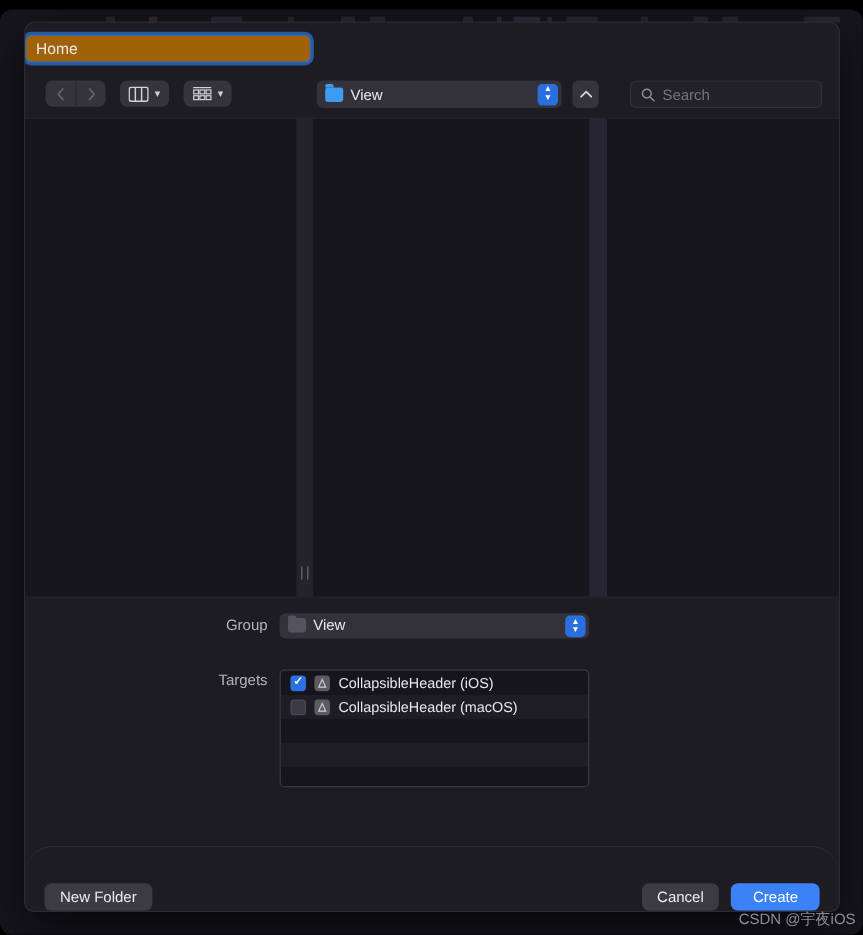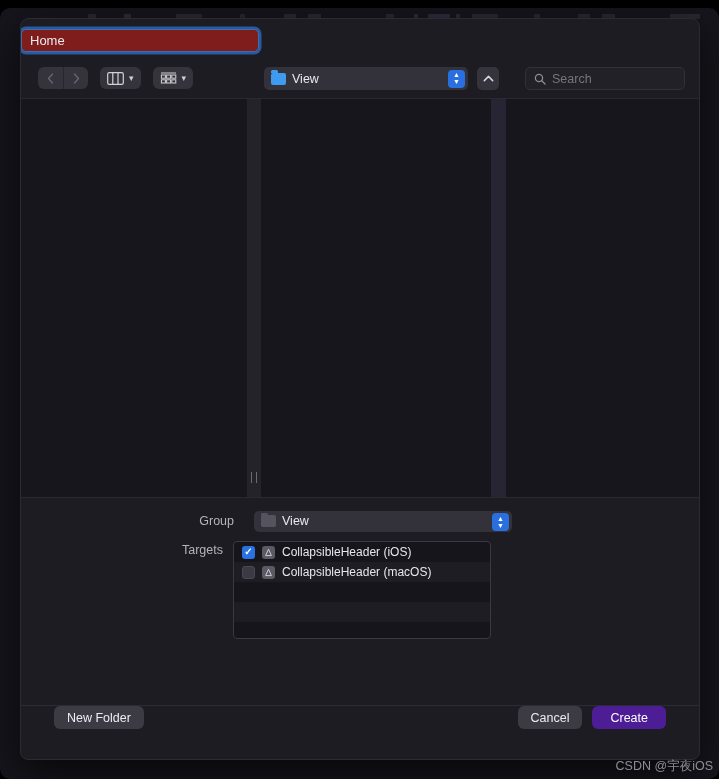--- a/index.html
+++ b/index.html
@@ -44,21 +44,21 @@
   .form-row {
     display: flex; align-items: center;
     height: 30px; margin-bottom: 2px;
   }
   .form-label {
     width: 208px; text-align: right; padding-right: 10px;
     color: #a9a8b2; font-size: 12.5px; letter-spacing: .1px;
   }
   .save-field {
     width: 238px; height: 23px;
-    background: #7f1d1d;
+    background: #a16207;
     border: 1px solid #3d6ea8;
     border-radius: 5px;
     box-shadow: 0 0 0 2.5px rgba(42,116,214,.72);
     display: flex; align-items: center;
     padding: 0 8px;
     color: #e9e9ee; font-size: 13px;
   }
   .tags-field {
     width: 238px; height: 21px;
     background: #222128;
@@ -140,32 +140,32 @@
     position: absolute; left: 4px; bottom: 14px;
     width: 6px; height: 11px;
     display: flex; justify-content: space-between;
   }
   .grip span { width: 1px; height: 11px; background: #6c6b74; display: block; }
 
   
   .lower { padding-top: 12px; }
   .grouprow { display: flex; align-items: center; height: 22px; }
   .grouplabel {
-    width: 233px; text-align: right; padding-right: 20px;
+    width: 212px; text-align: right; padding-right: 10px;
     color: #b4b3bc; font-size: 12.5px;
   }
   .grouppop {
     position: relative;
     width: 258px; height: 21px;
     background: #33323a; border-radius: 5px;
     display: flex; align-items: center; gap: 6px; padding-left: 7px;
   }
   .grouppop .gname { color: #e8e8ee; font-size: 12.5px; }
 
-  .targetsrow { display: flex; margin-top: 9px; }
+  .targetsrow { display: flex; margin-top: 26px; }
   .targetslabel {
     width: 212px; text-align: right; padding-right: 10px;
     color: #b4b3bc; font-size: 12.5px; padding-top: 2px;
   }
   .targetsbox {
     width: 258px; height: 98px;
     background: #16151b;
     border: 1px solid #3a3943;
     border-radius: 4px;
     overflow: hidden;
@@ -205,30 +205,31 @@
     background: #3e9bf0;
   }
   .folder.dim { background: #55545e; }
   .folder.dim::before { background: #55545e; }
 
   
   .footer {
     position: absolute; left: 0; bottom: 0;
     width: 100%; height: 54px;
     border-top: 1px solid #2c2b34;
-    display: flex; align-items: flex-start;
-    padding: 0 33px;
+    display: flex; align-items: flex-end;
+    padding: 0 16px;
+    border-radius: 23px;
   }
   .btn {
     height: 23px; border-radius: 6px;
     display: flex; align-items: center; justify-content: center;
     padding: 0 13px; font-size: 12.5px; color: #ececf1;
     background: #3c3b44;
   }
-  .btn.primary { background: #4c1d95; color: #fff; padding: 0 18px; }
+  .btn.primary { background: #3b82f6; color: #fff; padding: 0 18px; }
   .spacer { flex: 1; }
   .gap { width: 10px; }
 
   .watermark {
     position: absolute; right: 6px; bottom: 4px;
     color: #8d8d96; font-size: 12.5px;
   }
 </style>
 </head>
 <body>

